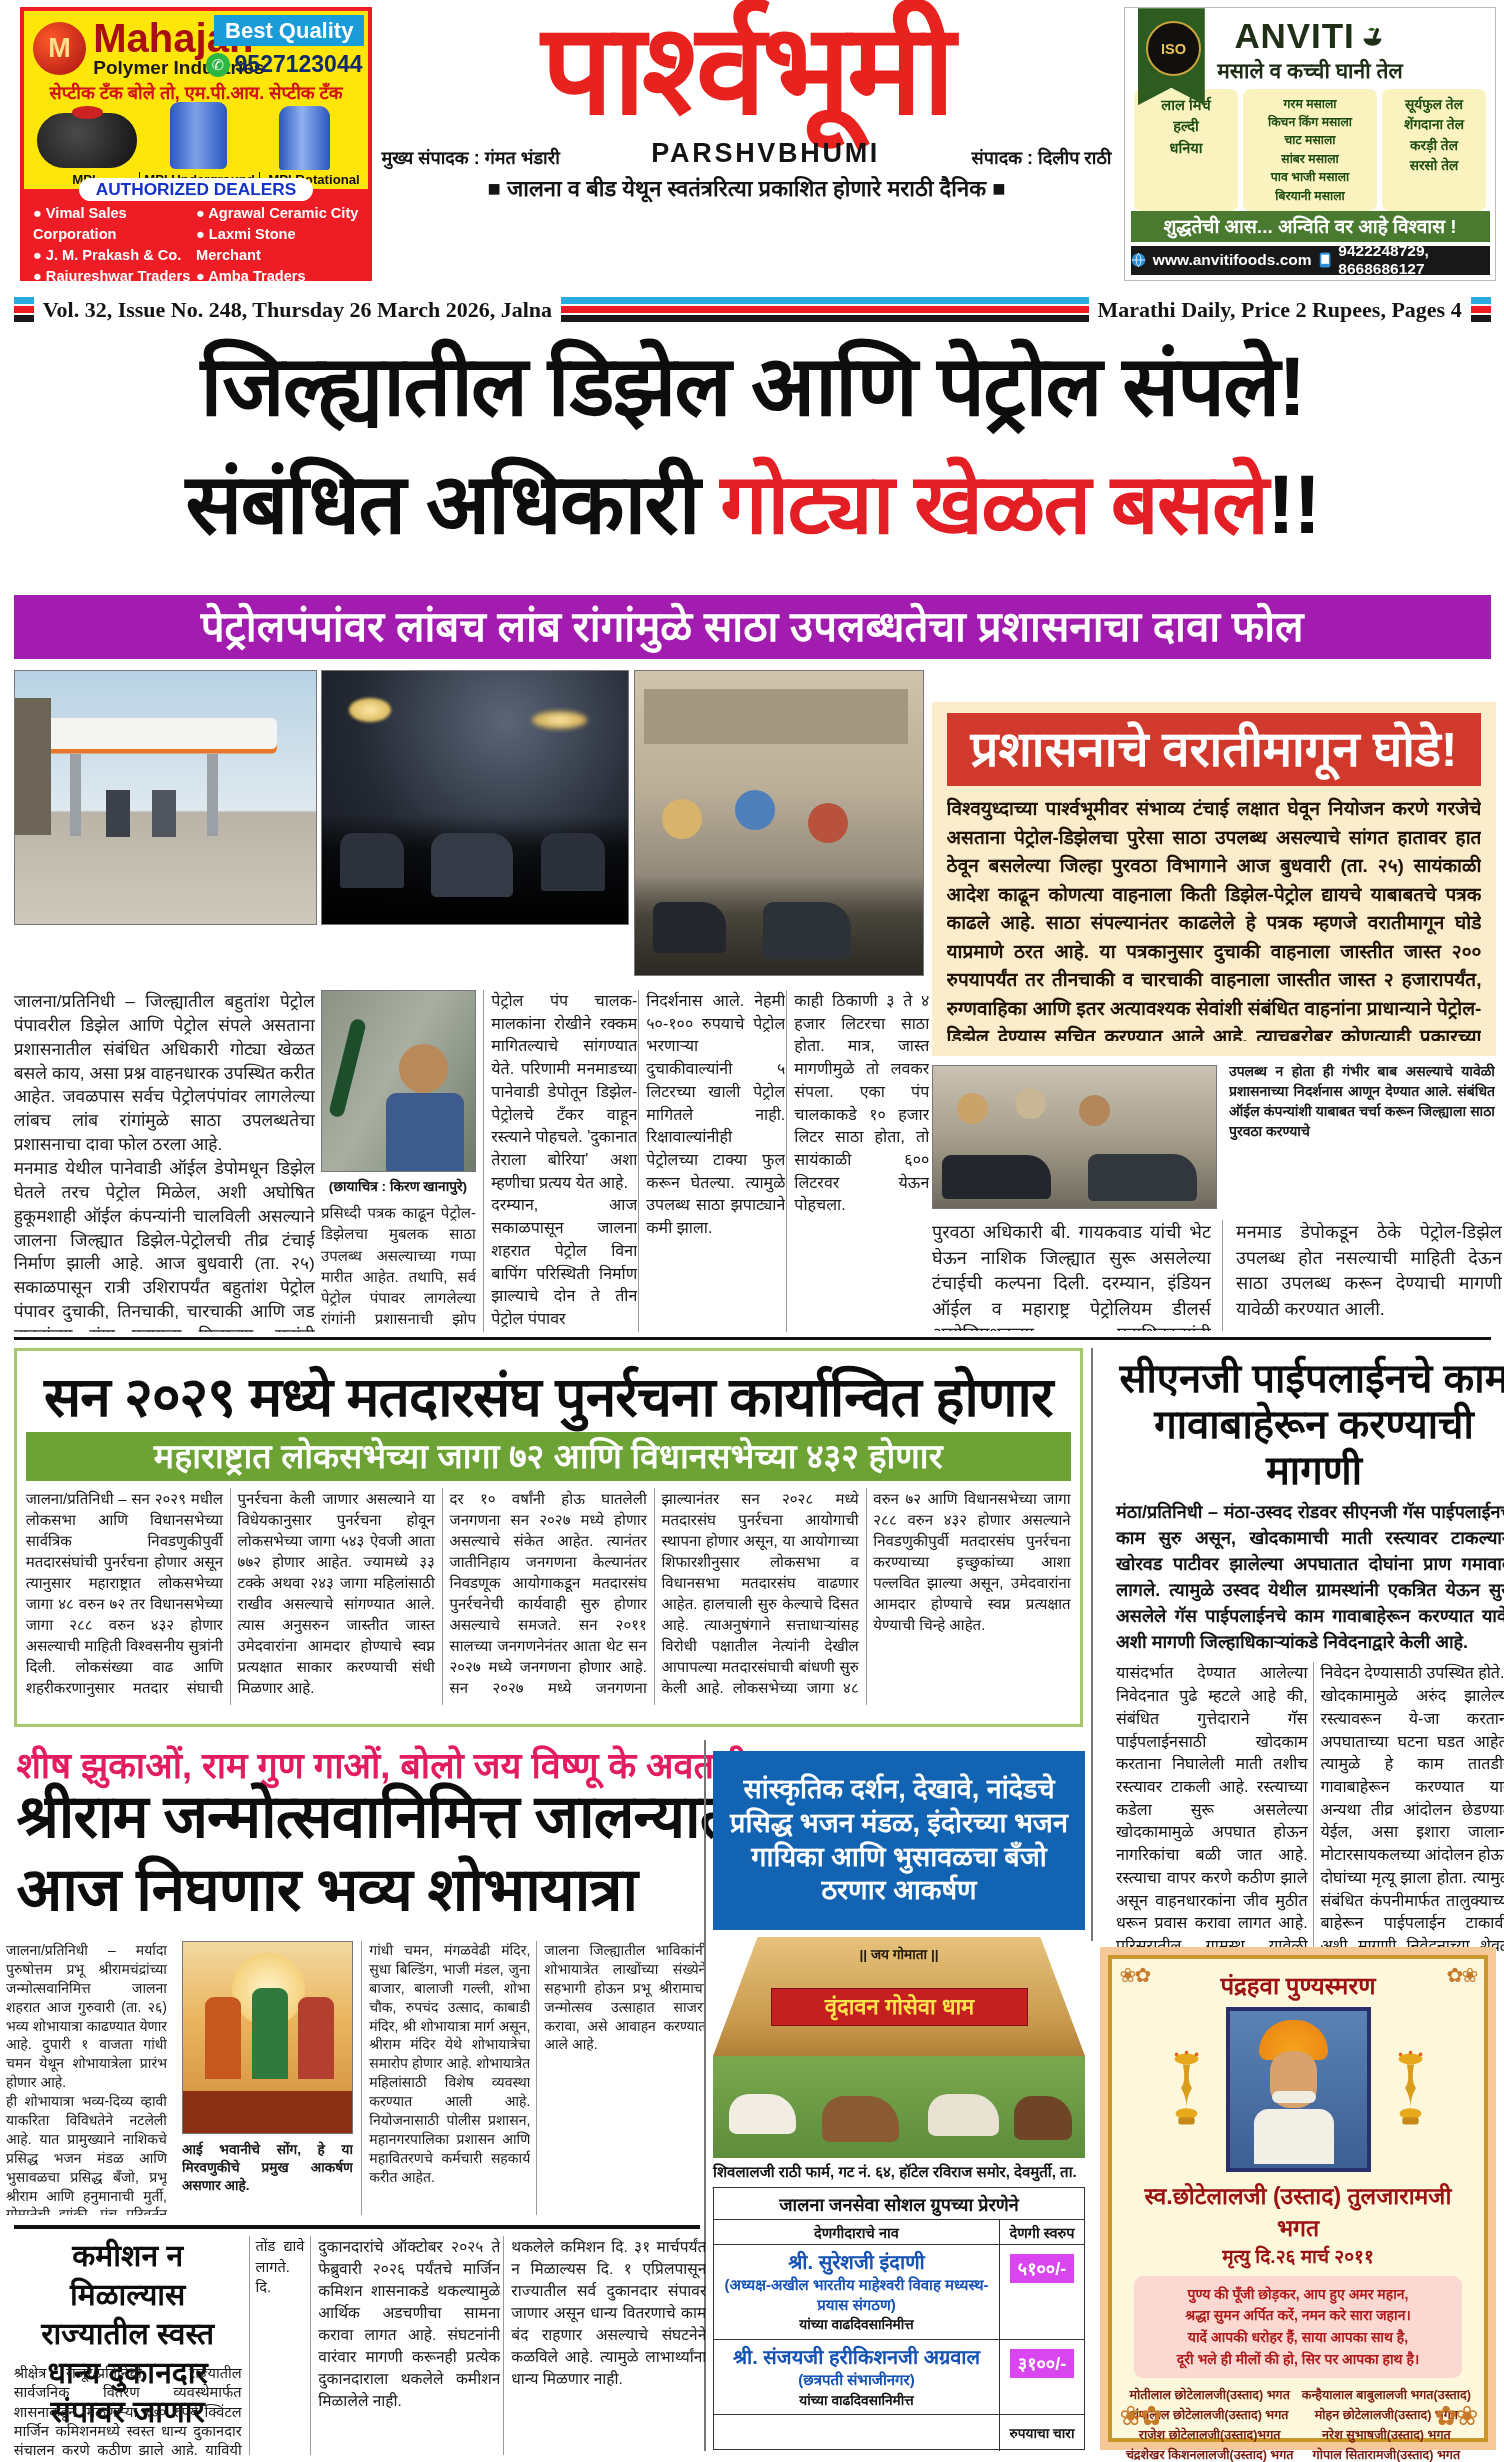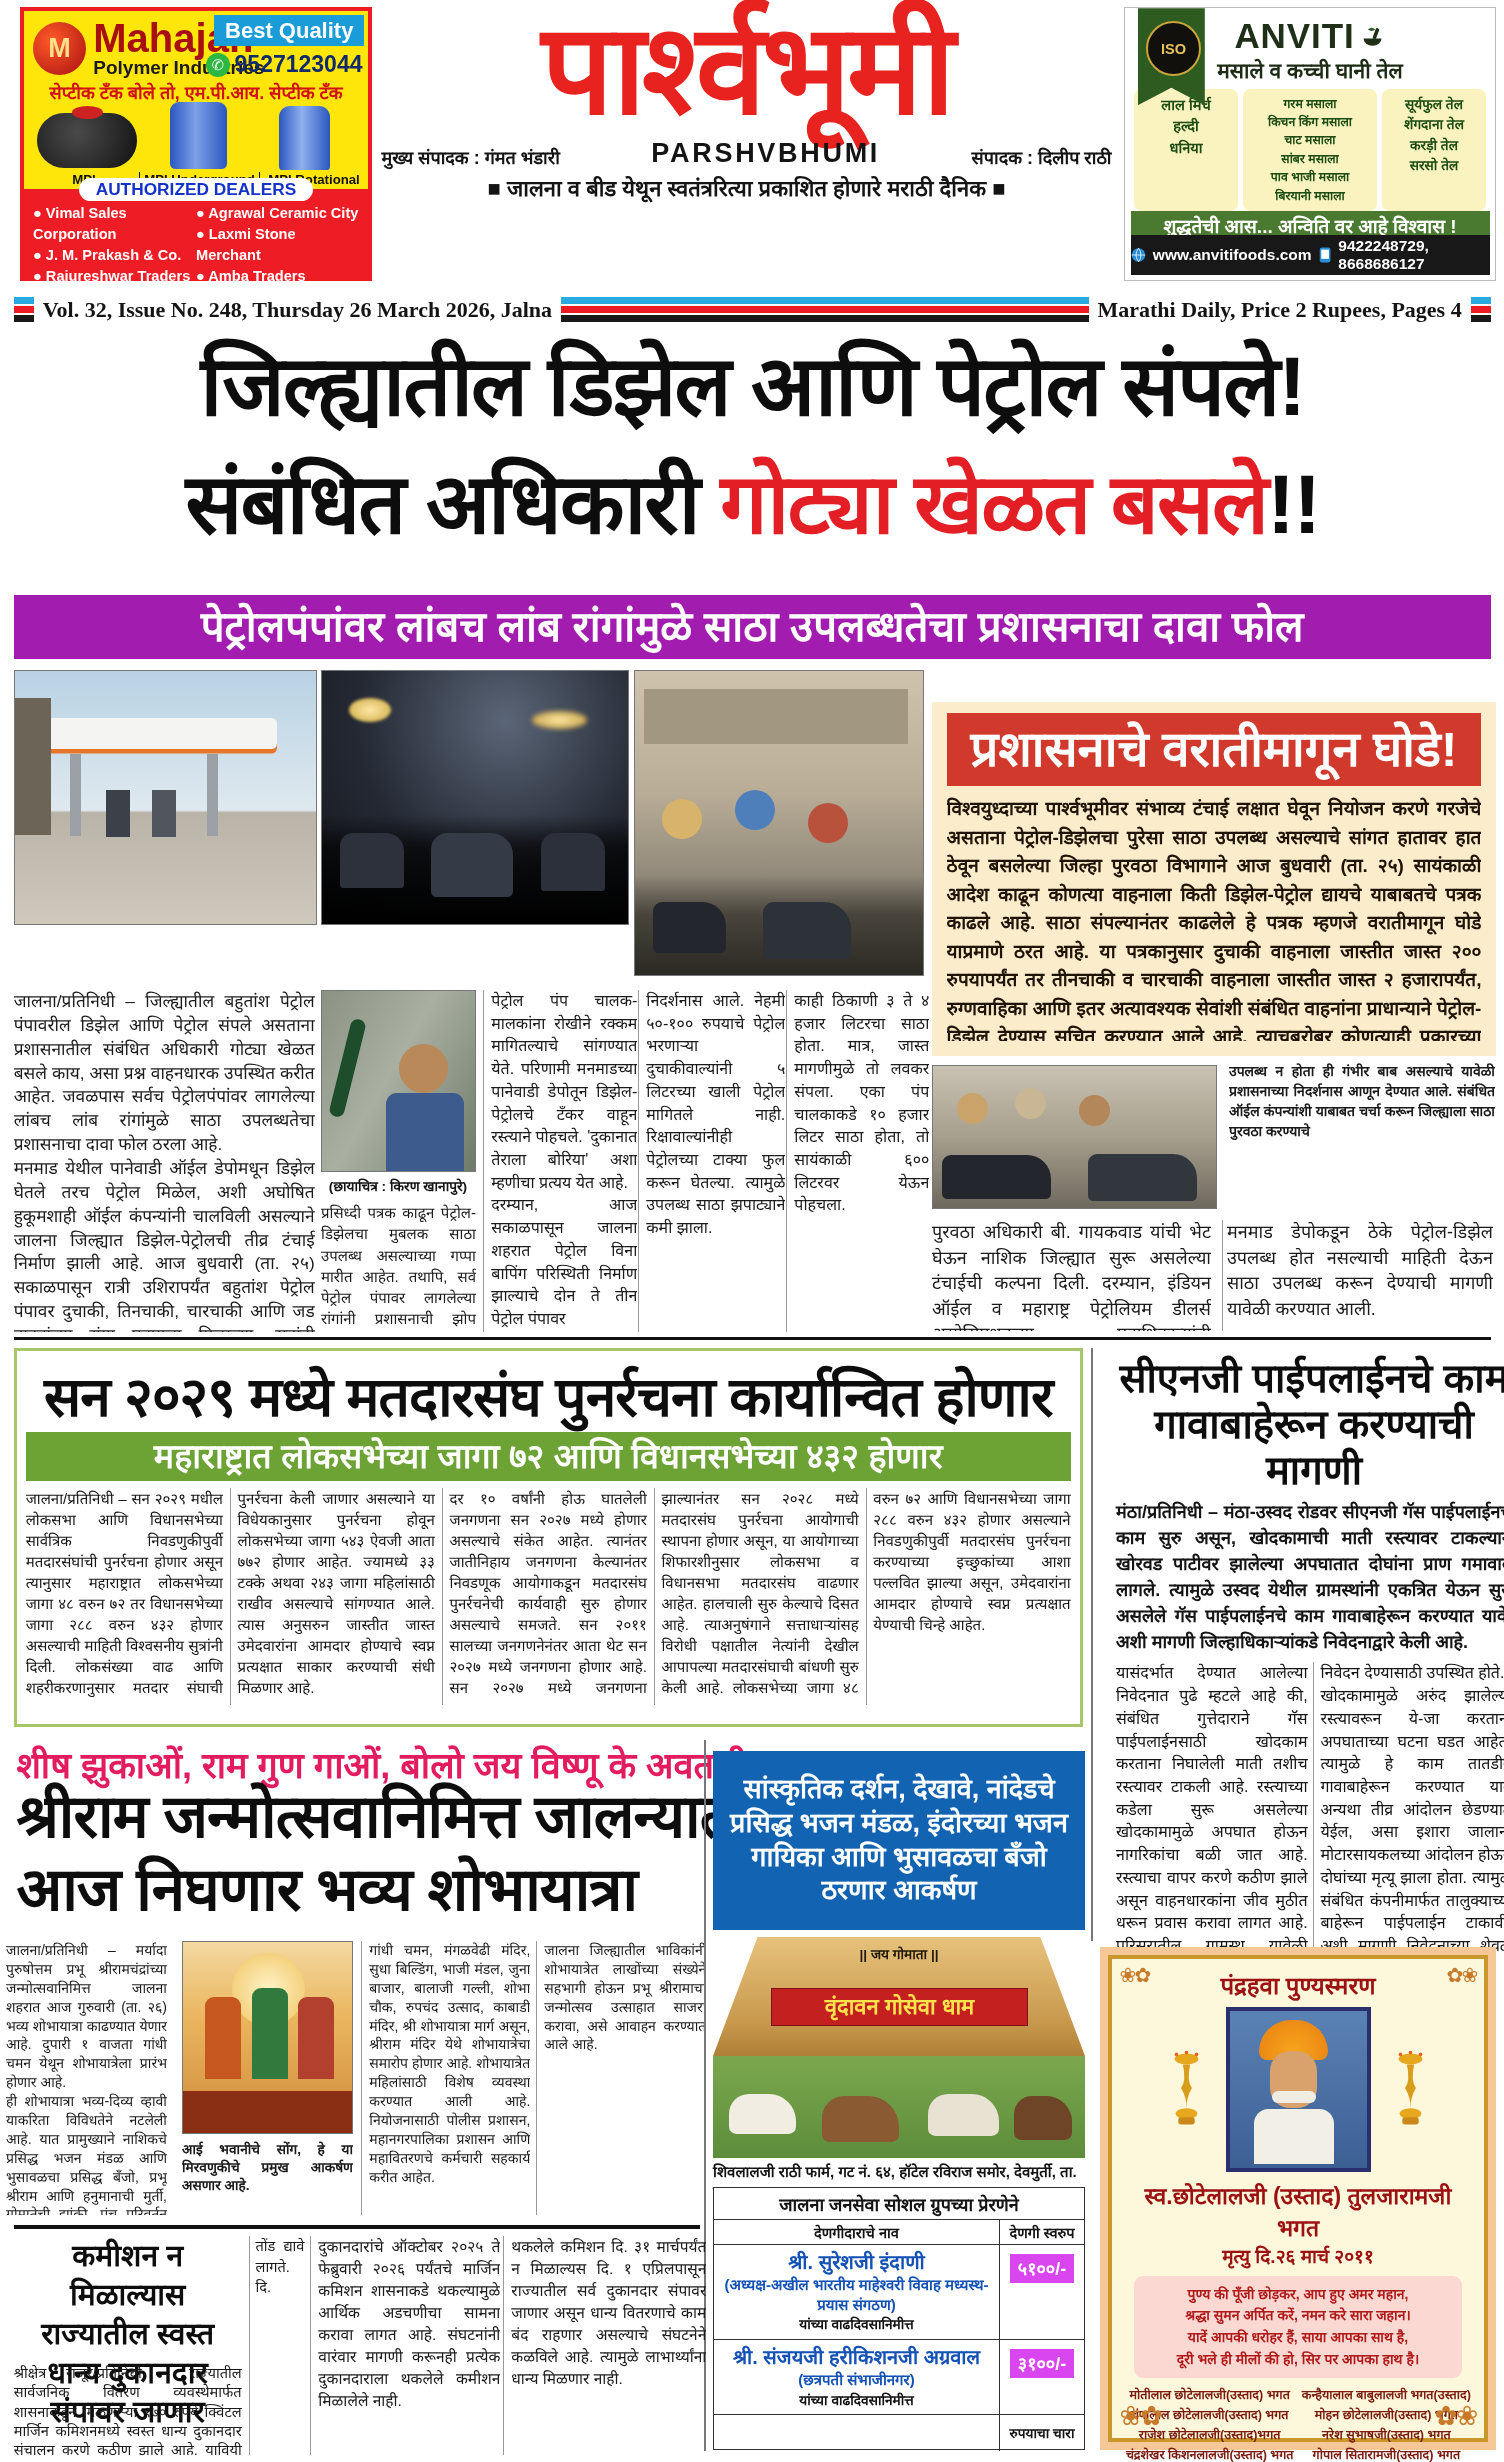--- a/index.html
+++ b/index.html
@@ -178,21 +178,21 @@
 चाट मसाला
 सांबर मसाला
 पाव भाजी मसाला
 बिरयानी मसाला</div>
       <div class="anv-colbox" style="flex:1;white-space:pre-line;font-size:13.7px;">सूर्यफुल तेल
 शेंगदाना तेल
 करड़ी तेल
 सरसो तेल</div>
     </div>
     <div class="anv-strip abs" style="left:5.5px;right:5.5px;bottom:38px;height:31px;">शुद्धतेची आस... अन्विति वर आहे विश्वास !</div>
-    <div class="anv-black abs" style="left:5.5px;right:5.5px;bottom:5.5px;height:40px;margin-top:23px;">
+    <div class="anv-black abs" style="left:5.5px;right:5.5px;bottom:5.5px;height:29px;margin-top:23px;">
       <svg width="18" height="18" viewBox="0 0 20 20">
           <circle cx="10" cy="10" r="9" fill="#2a8fd8"></circle>
           <path d="M1 10 h18 M10 1 a14 14 0 0 1 0 18 M10 1 a14 14 0 0 0 0 18" stroke="#fff" fill="none"></path>
         </svg>
       <span>www.anvitifoods.com</span>
       <svg width="14.6" height="18" viewBox="0 0 16 20">
           <rect x="1" y="0" width="14" height="20" rx="3" fill="#2a8fd8"></rect>
           <rect x="3" y="3" width="10" height="12" fill="#fff"></rect>
         </svg>
       <span>9422248729, 8668686127</span>
@@ -255,21 +255,21 @@
   </div>
   <div class="abs photoframe clip" style="left:932px;top:1065px;width:285px;height:144px;background:linear-gradient(#c9c2b2 0%,#a79f8d 50%,#6e695e 100%);">
     <div class="abs" style="left:24px;top:27px;width:31px;height:31px;border-radius:50%;background:#caa36a;"></div>
     <div class="abs" style="left:82px;top:22px;width:31px;height:31px;border-radius:50%;background:#c8b694;"></div>
     <div class="abs" style="left:146px;top:29px;width:31px;height:31px;border-radius:50%;background:#b4875a;"></div>
     <div class="abs" style="left:9px;bottom:9px;width:109px;height:44px;background:#23262c;border-radius:9px 24px 5.5px 5.5px;"></div>
     <div class="abs" style="left:155px;bottom:7.3px;width:109px;height:47px;background:#32363d;border-radius:9px 24px 5.5px 5.5px;"></div>
   </div>
   <div class="col" style="left:1229px;top:1062px;width:266px;height:150px;font-size:14px;font-weight:bold;">उपलब्ध न होता ही गंभीर बाब असल्याचे यावेळी प्रशासनाच्या निदर्शनास आणून देण्यात आले. संबंधित ऑईल कंपन्यांशी याबाबत चर्चा करून जिल्ह्याला साठा पुरवठा करण्याचे</div>
   <div class="col" style="left:932px;top:1220px;width:279px;height:111px;font-size:18px;">पुरवठा अधिकारी बी. गायकवाड यांची भेट घेऊन नाशिक जिल्ह्यात सुरू असलेल्या टंचाईची कल्पना दिली. दरम्यान, इंडियन ऑईल व महाराष्ट्र पेट्रोलियम डीलर्स असोसिएशनच्या पदाधिकाऱ्यांनी जिल्हाधिकारी आयुष प्रसाद आणि जिल्हा</div>
-  <div class="col vsep" style="left:1222px;top:1220px;width:266px;height:111px;font-size:18px;padding-left:4px;">मनमाड डेपोकडून ठेके पेट्रोल-डिझेल उपलब्ध होत नसल्याची माहिती देऊन साठा उपलब्ध करून देण्याची मागणी यावेळी करण्यात आली.</div>
+  <div class="col vsep" style="left:1222px;top:1220px;width:266px;height:111px;font-size:18px;padding-left:13px;">मनमाड डेपोकडून ठेके पेट्रोल-डिझेल उपलब्ध होत नसल्याची माहिती देऊन साठा उपलब्ध करून देण्याची मागणी यावेळी करण्यात आली.</div>
 
   <div class="col" style="left:13.7px;top:990px;width:301px;height:342px;font-size:17.3px;line-height:1.38;">जालना/प्रतिनिधी – जिल्ह्यातील बहुतांश पेट्रोल पंपावरील डिझेल आणि पेट्रोल संपले असताना प्रशासनातील संबंधित अधिकारी गोट्या खेळत बसले काय, असा प्रश्न वाहनधारक उपस्थित करीत आहेत. जवळपास सर्वच पेट्रोलपंपांवर लागलेल्या लांबच लांब रांगांमुळे साठा उपलब्धतेचा प्रशासनाचा दावा फोल ठरला आहे.
 मनमाड येथील पानेवाडी ऑईल डेपोमधून डिझेल घेतले तरच पेट्रोल मिळेल, अशी अघोषित हुकूमशाही ऑईल कंपन्यांनी चालविली असल्याने जालना जिल्ह्यात डिझेल-पेट्रोलची तीव्र टंचाई निर्माण झाली आहे. आज बुधवारी (ता. २५) सकाळपासून रात्री उशिरापर्यंत बहुतांश पेट्रोल पंपावर दुचाकी, तिनचाकी, चारचाकी आणि जड वाहनांच्या रांगा पहायला मिळाल्या. सुत्रांनी दिलेल्या माहितीनुसार मनमाड डेपोतून अनेक डीलर्सना डिझेल-पेट्रोल मिळाले नसल्याने आज रात्री बहुतांश पेट्रोल पंपांवरील पेट्रोलचा साठा संपणार आहे. अशातच जिल्हा प्रशासन</div>
   <div class="abs photoframe clip" style="left:321px;top:990px;width:155px;height:182px;background:linear-gradient(120deg,#8a9284 0%,#a9b0a2 45%,#6f7a6a 100%);">
     <div class="abs" style="left:18px;top:27px;width:14.6px;height:100px;background:#1d4d2a;border-radius:7.3px;transform:rotate(14deg);"></div>
     <div class="abs" style="left:77px;top:53px;width:49px;height:49px;border-radius:50%;background:#b9895a;"></div>
     <div class="abs" style="left:64px;top:102px;width:78px;height:80px;background:#3d5b8c;border-radius:11px 11px 0 0;"></div>
   </div>
   <div class="cap abs" style="left:317px;top:1176px;width:162px;">(छायाचित्र : किरण खानापुरे)</div>
   <div class="col" style="left:321px;top:1202px;width:155px;height:130px;font-size:15px;">प्रसिध्दी पत्रक काढून पेट्रोल-डिझेलचा मुबलक साठा उपलब्ध असल्याच्या गप्पा मारीत आहेत. तथापि, सर्व पेट्रोल पंपावर लागलेल्या रांगांनी प्रशासनाची झोप उडाल्याचे दिसत आहे.

